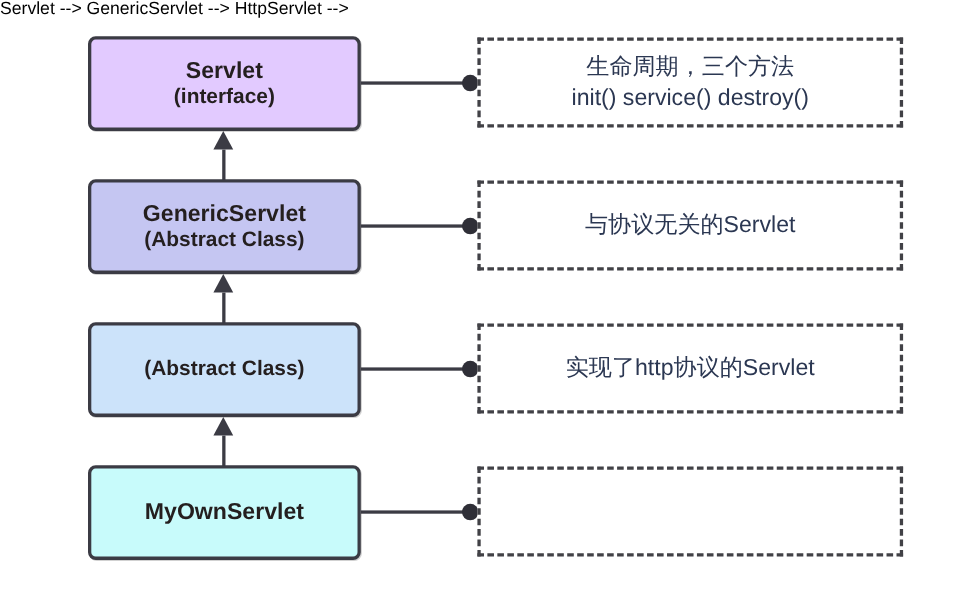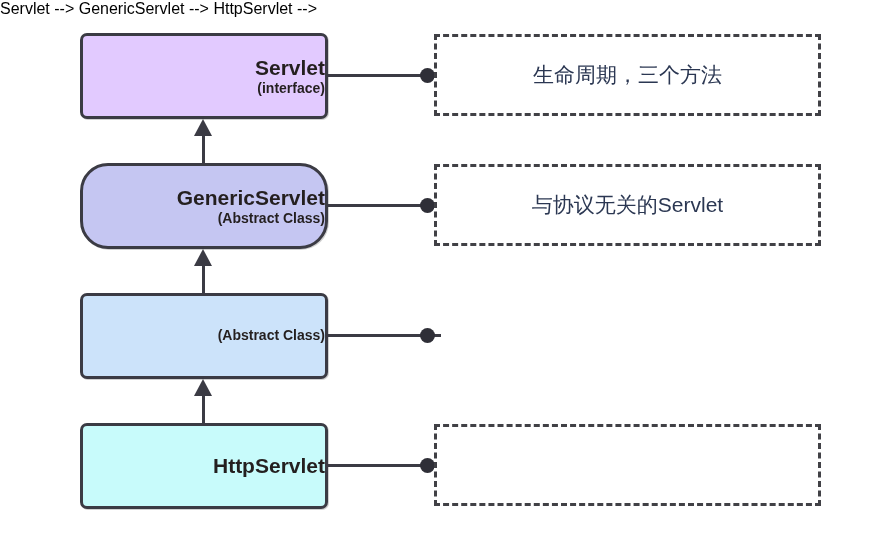--- a/index.html
+++ b/index.html
@@ -17,30 +17,30 @@
   }
 
   
   .node {
     position: absolute;
     box-sizing: border-box;
     border: 3px solid #3b3b44;
     border-radius: 7px;
     display: flex;
     flex-direction: column;
-    align-items: flex-end;
+    align-items: center;
     justify-content: center;
     color: #241f1f;
     font-weight: bold;
     line-height: 1.22;
     text-align: center;
     box-shadow: 1px 1px 0 rgba(0,0,0,0.18);
   }
   .node .l1 { font-size: 21px; letter-spacing: 0px; }
-  .node .l2 { font-size: 14px; letter-spacing: 0px; }
+  .node .l2 { font-size: 19px; letter-spacing: 0px; }
 
   
   .note {
     position: absolute;
     box-sizing: border-box;
     border: 3px dashed #414146;
     background: #ffffff;
     display: flex;
     flex-direction: column;
     align-items: center;
@@ -88,28 +88,29 @@
   <div class="node" style="left:80px; top:33px; width:248px; height:86px; background:#e2caff;">
     <div class="l1">Servlet</div>
     <div class="l2">(interface)</div>
   </div>
 
   <div class="hline" style="left:328px; top:74px; width:113px;"></div>
   <div class="ball" style="left:420px; top:68px;"></div>
 
   <div class="note" style="left:434px; top:34px; width:387px; height:82px;">
     <div>生命周期，三个方法</div>
+    <div>init() service() destroy()</div>
   </div>
 
    Servlet --&gt;
   <div class="vstem" style="left:202px; top:136px; height:28px;"></div>
   <div class="arrowhead" style="left:194px; top:119px;"></div>
 
   
-  <div class="node" style="left:80px; top:163px; width:248px; height:86px; background:#c5c6f2;border-radius:28px;">
+  <div class="node" style="left:80px; top:163px; width:248px; height:86px; background:#c5c6f2;">
     <div class="l1">GenericServlet</div>
     <div class="l2">(Abstract Class)</div>
   </div>
 
   <div class="hline" style="left:328px; top:204px; width:113px;"></div>
   <div class="ball" style="left:420px; top:198px;"></div>
 
   <div class="note" style="left:434px; top:164px; width:387px; height:82px;">
     <div>与协议无关的Servlet</div>
   </div>
@@ -119,28 +120,31 @@
   <div class="arrowhead" style="left:194px; top:249px;"></div>
 
   
   <div class="node" style="left:80px; top:293px; width:248px; height:86px; background:#cce3fa;">
     <div class="l2">(Abstract Class)</div>
   </div>
 
   <div class="hline" style="left:328px; top:334px; width:113px;"></div>
   <div class="ball" style="left:420px; top:328px;"></div>
 
+  <div class="note" style="left:434px; top:294px; width:387px; height:82px;">
+    <div>实现了http协议的Servlet</div>
+  </div>
 
    HttpServlet --&gt;
   <div class="vstem" style="left:202px; top:396px; height:28px;"></div>
   <div class="arrowhead" style="left:194px; top:379px;"></div>
 
   
   <div class="node" style="left:80px; top:423px; width:248px; height:86px; background:#c8fbfb;">
-    <div class="l1">HttpServlet</div>
+    <div class="l1">MyOwnServlet</div>
   </div>
 
   <div class="hline" style="left:328px; top:464px; width:113px;"></div>
   <div class="ball" style="left:420px; top:458px;"></div>
 
   <div class="note" style="left:434px; top:424px; width:387px; height:82px;">
   </div>
 
 </div>
 

